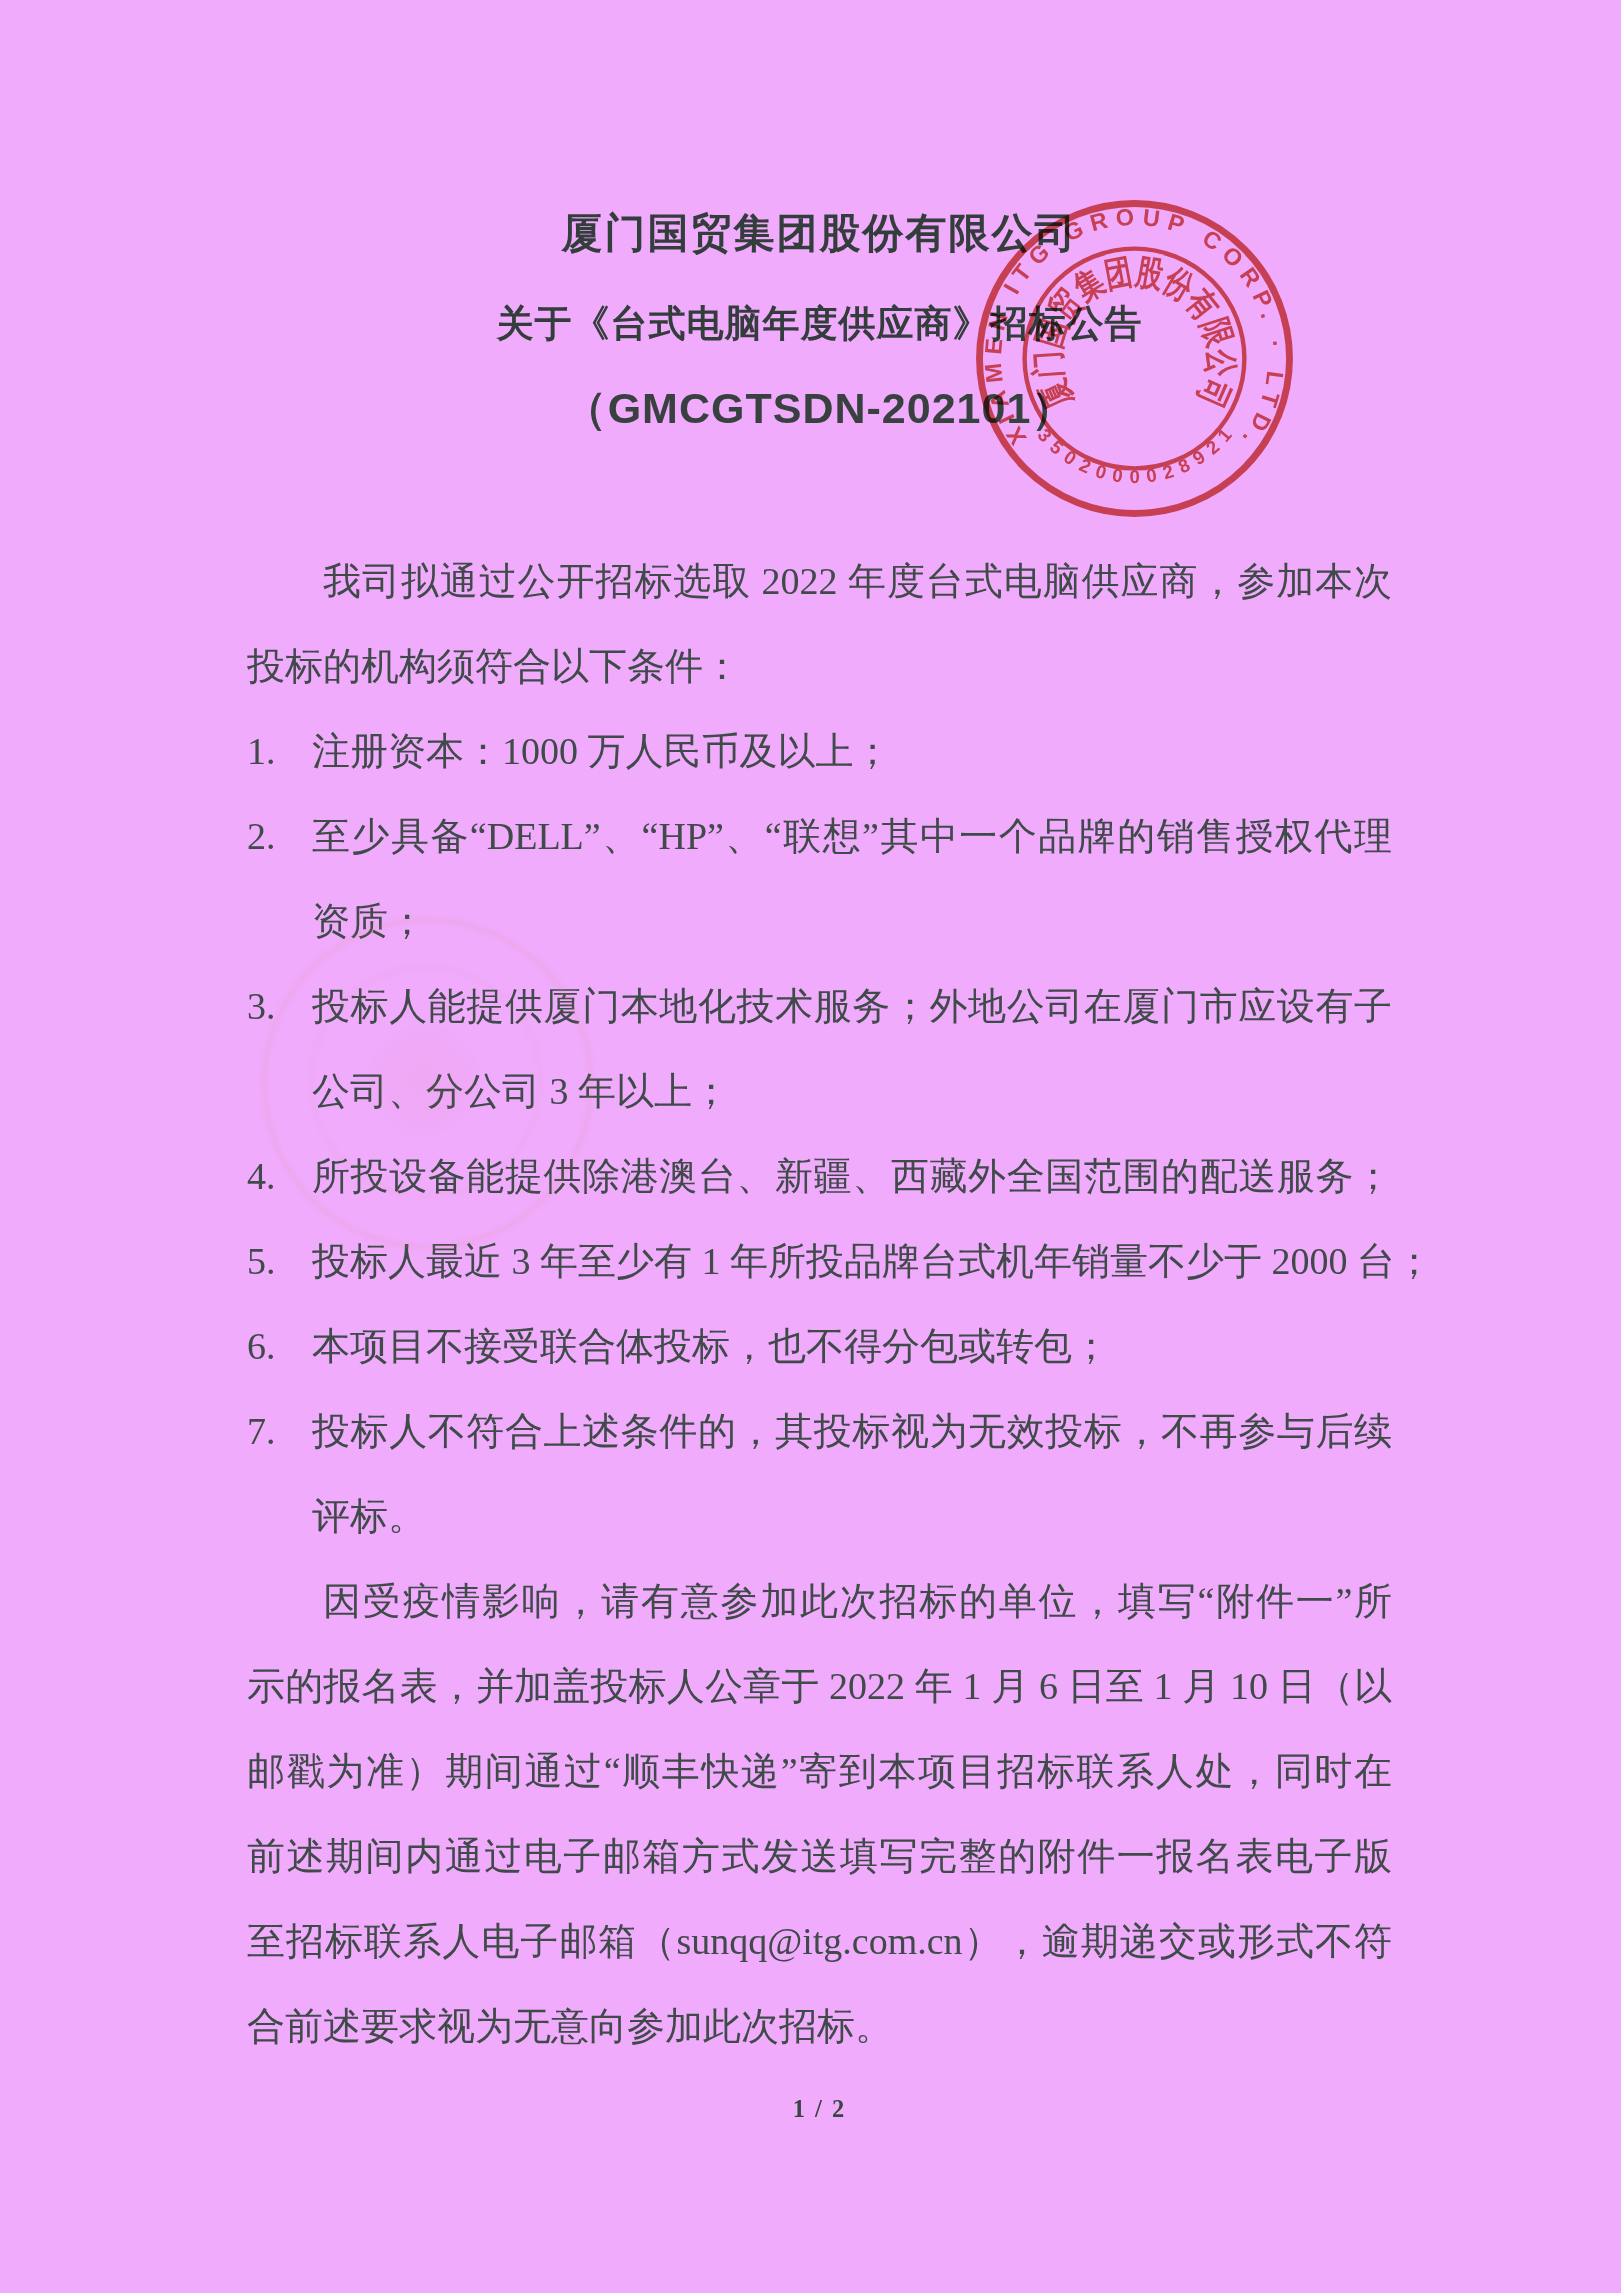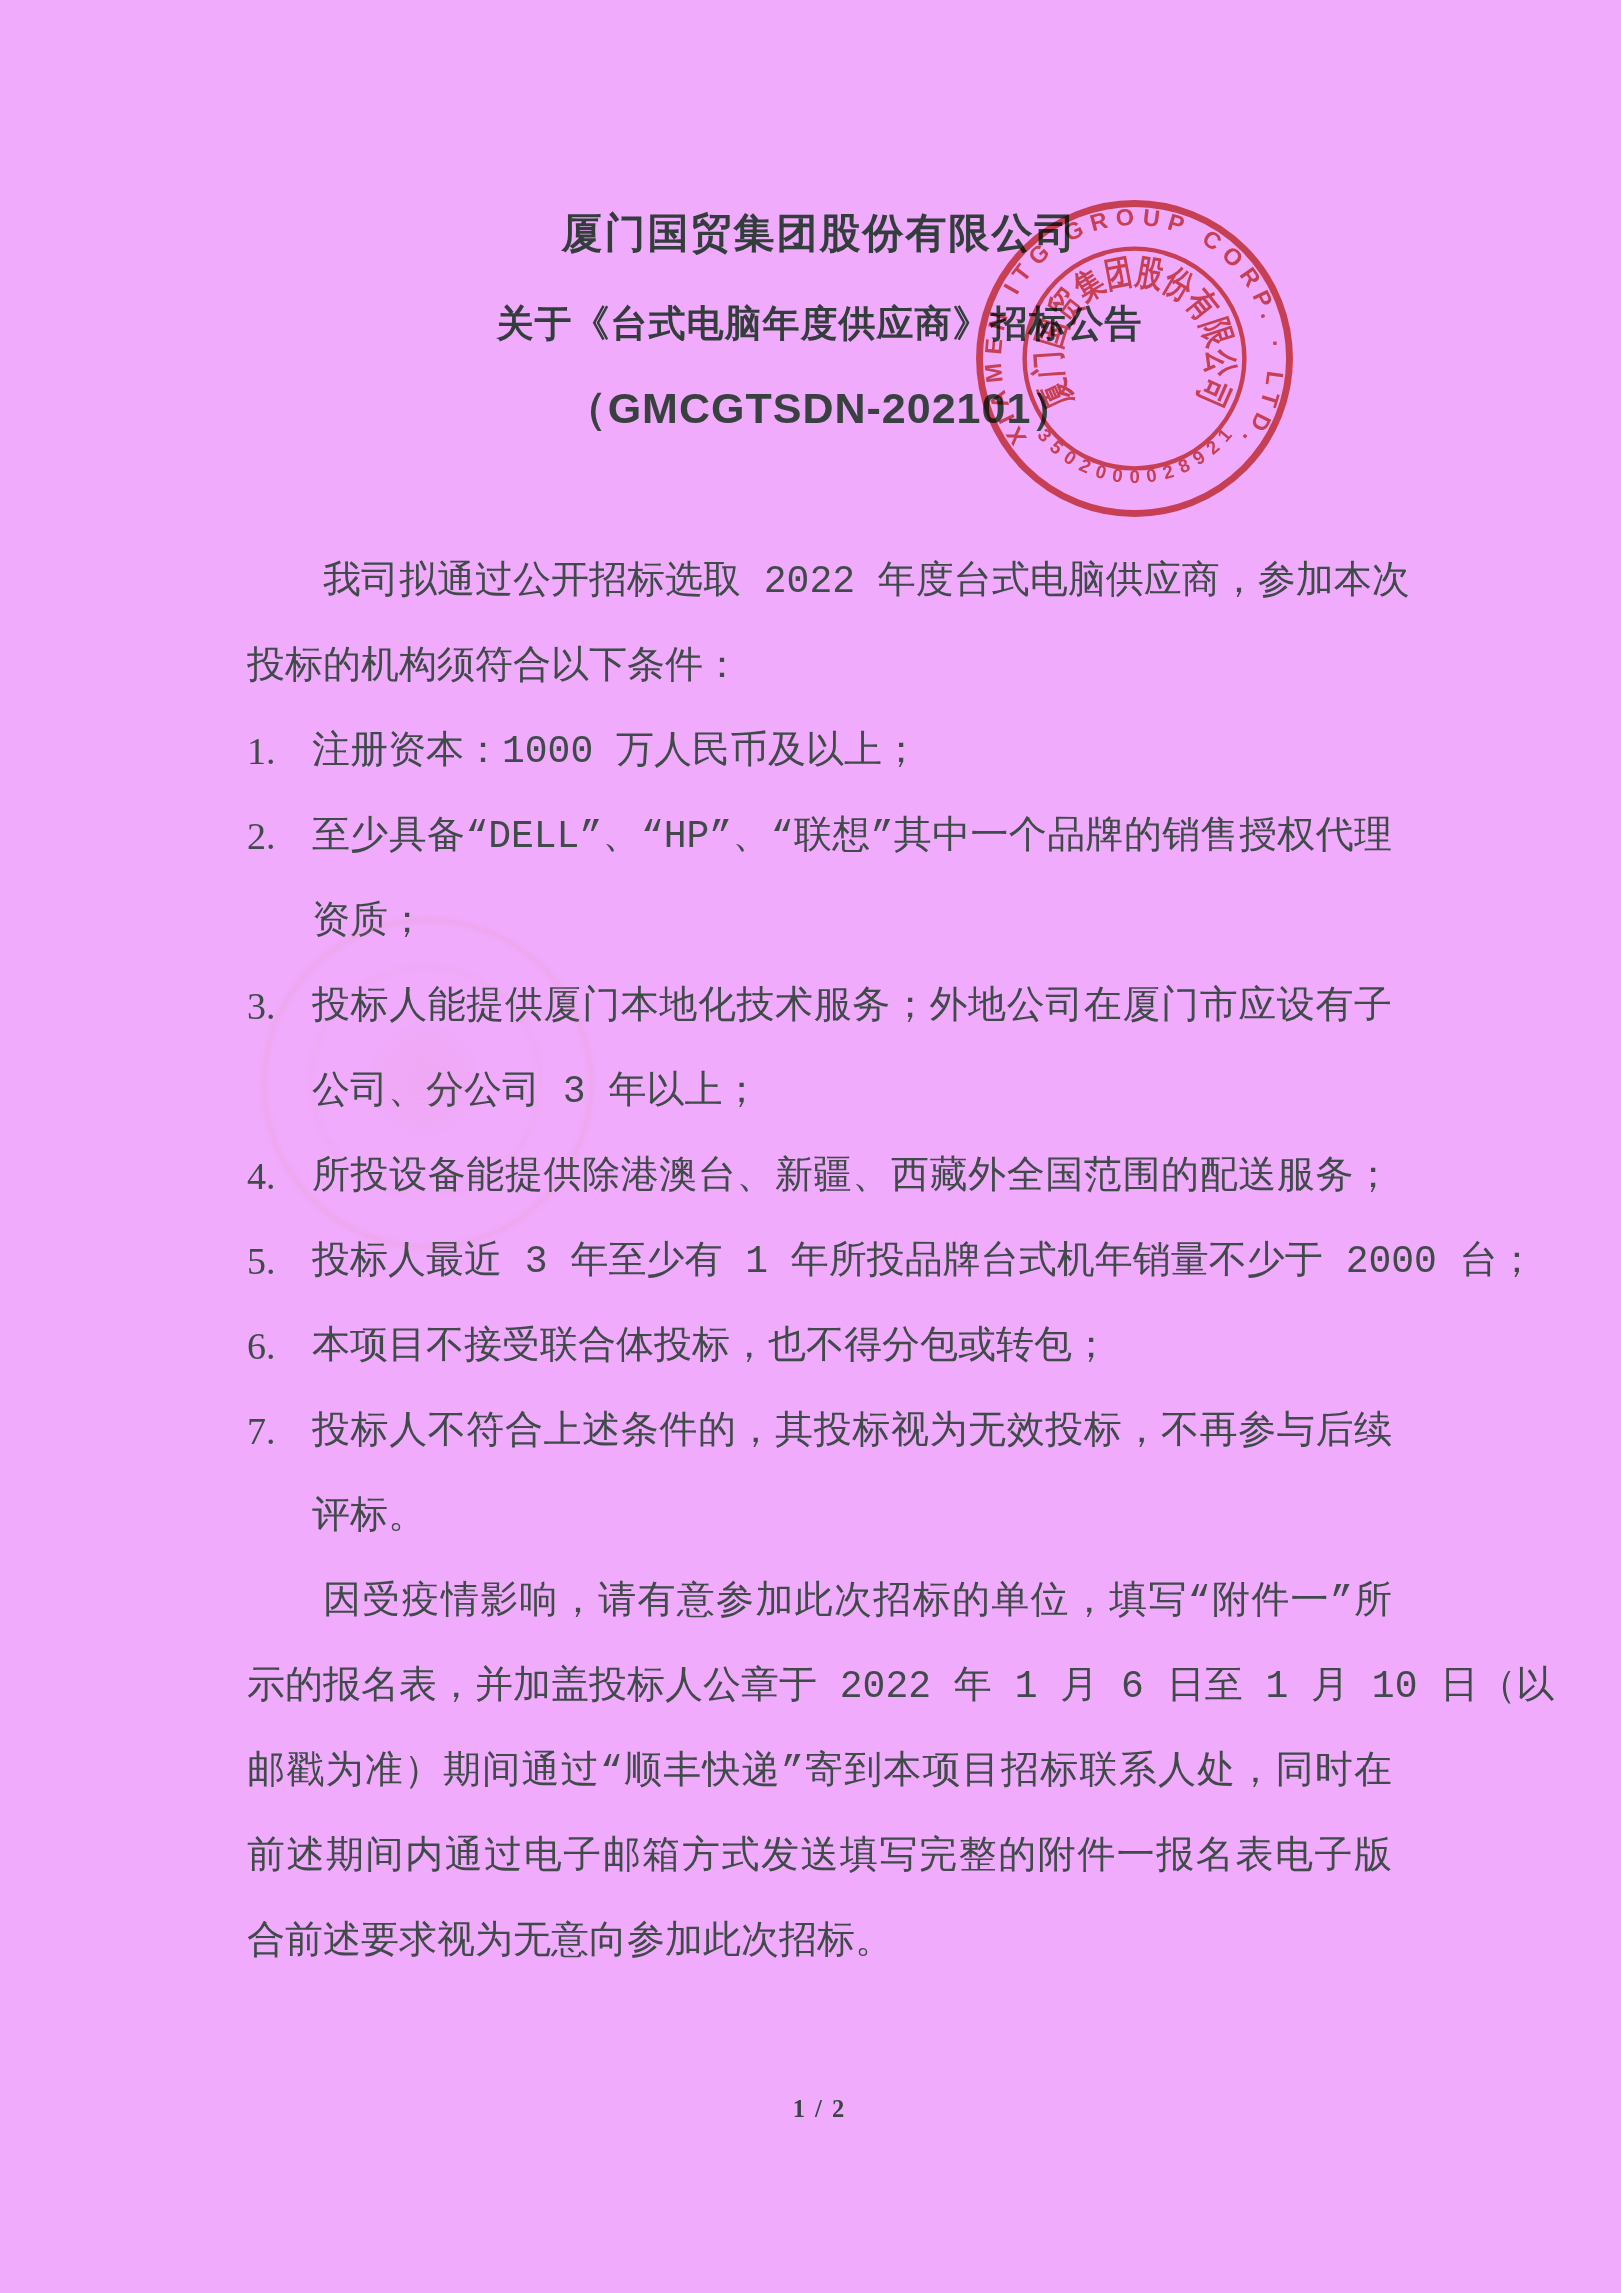--- a/index.html
+++ b/index.html
@@ -24,21 +24,21 @@
   .t3{top:379px;height:59px;line-height:59px;font-size:43px;
       font-family:"Liberation Sans","DejaVu Sans",sans-serif;letter-spacing:1px;color:#384040;}
 
   
   .body-block{
     position:absolute;left:247px;top:539px;width:1145px;
     font-size:38px;
   }
   .line{position:relative;height:85px;line-height:85px;white-space:nowrap;}
   .num{position:absolute;left:0;top:0;}
-  .txt{display:block;font-family:Liberation Mono, monospace;}
+  .txt{display:block;}
   .li .txt, .cont .txt{margin-left:65px;}
   .indent .txt{padding-left:76px;}
   .fill .txt{text-align:justify;text-align-last:justify;}
 
   
   .page-num{
     position:absolute;left:247px;top:2084px;width:1145px;height:49px;
     line-height:49px;text-align:center;font-size:24.5px;font-weight:bold;color:#3a4443;
     letter-spacing:2px;
   }
@@ -129,20 +129,23 @@
       </div>
     <div class="line fill">
         <span class="txt">示的报名表，并加盖投标人公章于 2022 年 1 月 6 日至 1 月 10 日（以</span>
       </div>
     <div class="line fill">
         <span class="txt">邮戳为准）期间通过“顺丰快递”寄到本项目招标联系人处，同时在</span>
       </div>
     <div class="line fill">
         <span class="txt">前述期间内通过电子邮箱方式发送填写完整的附件一报名表电子版</span>
       </div>
+    <div class="line fill">
+        <span class="txt">至招标联系人电子邮箱（sunqq@itg.com.cn），逾期递交或形式不符</span>
+      </div>
     <div class="line">
         <span class="txt">合前述要求视为无意向参加此次招标。</span>
       </div>
   </div>
 
   <div class="page-num">1 / 2</div>
 
   <div class="seal">
     <svg width="363" height="363" viewBox="-185 -185 370 370">
       <defs>

